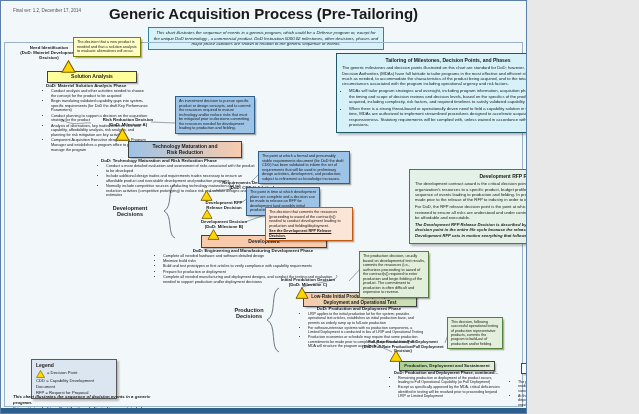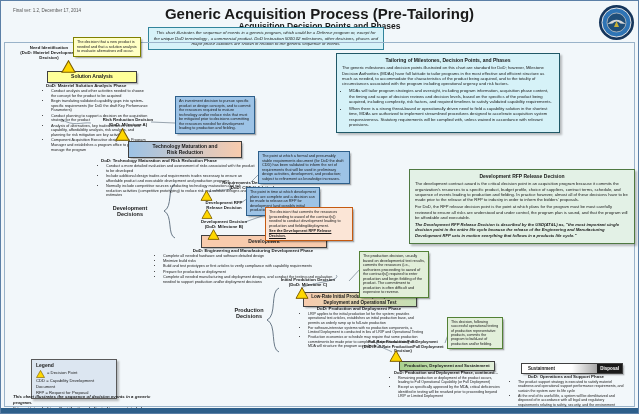--- a/index.html
+++ b/index.html
@@ -1,17 +1,17 @@
 <!DOCTYPE html>
 <html><head>
 <meta charset="utf-8">
 <style>
   html,body { margin:0; padding:0; background:#e8e8e8; }
   #canvas {
-    position:relative; width:639px; height:414px;
+    position:relative; width:527px; height:414px;
     background:#f2f7fa; overflow:hidden;
     border:1px solid #5b7fa6; box-sizing:border-box;
     font-family:"Liberation Sans", sans-serif; color:#1a1a1a;
   }
   .abs { position:absolute; }
   .chart-frame { position:absolute; left:3px; right:3px; top:41px; bottom:6px;
     border:1px solid #9ab3c9; pointer-events:none; }
   .bottom-bar { position:absolute; left:0; right:0; bottom:0; height:5px; background:#2e5f8a; }
 
   .version { font-size:4.5px; color:#555; }
@@ -86,21 +86,20 @@
       <path d="M375,342 C382,348 386,348 391,351"></path>
     </g>
     <g stroke="#5a6b7a" stroke-width="0.9" fill="none">
       <path d="M174,183 C166,186 172,206 163,210 C172,214 166,234 174,237"></path>
       <path d="M278,287 C269,290 276,315 266,319 C276,323 269,348 278,351"></path>
     </g>
   </svg>
 
   <div class="abs version" style="left:12px; top:7px;">Final ver: 1.2, December 17, 2014</div>
   <div class="abs title" style="left:0; right:0; top:4px;">Generic Acquisition Process (Pre-Tailoring)</div>
-  <div class="abs subtitle" style="left:0; right:0; top:20px;">Acquisition Decision Points and Phases</div>
   <div class="abs notebox" style="left:147px; top:26px; width:226px;">This chart illustrates the sequence of events in a generic program, which could be a Defense program or, except for the unique DoD terminology , a commercial product. DoD Instruction 5000.02  milestones, other decisions, phases and major phase activities are shown in relation to the generic sequence of events.</div>
   <svg class="abs" style="left:597px; top:3px;" width="37" height="37" viewBox="0 0 37 37">
     <circle cx="18.5" cy="18.5" r="17.5" fill="#16365c"></circle>
     <circle cx="18.5" cy="18.5" r="14.5" fill="#2e74b5" stroke="#e7e6e6" stroke-width="1"></circle>
     <circle cx="18.5" cy="18.5" r="9.5" fill="#1f4e79" stroke="#bfbfbf" stroke-width="0.8"></circle>
     <path d="M9.5 20 Q18.5 11.5 27.5 20 L22.5 19.5 Q18.5 15.5 14.5 19.5 Z" fill="#d9d9d9"></path>
     <path d="M18.5 17 L21 23 L16 23 Z" fill="#c9b037"></path>
   </svg>
   <div class="chart-frame"></div>
 

